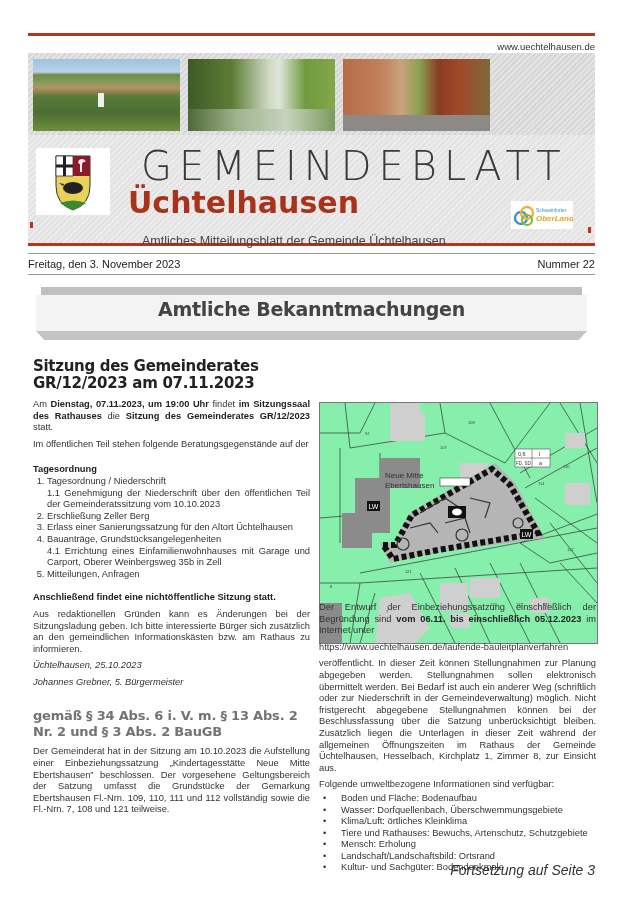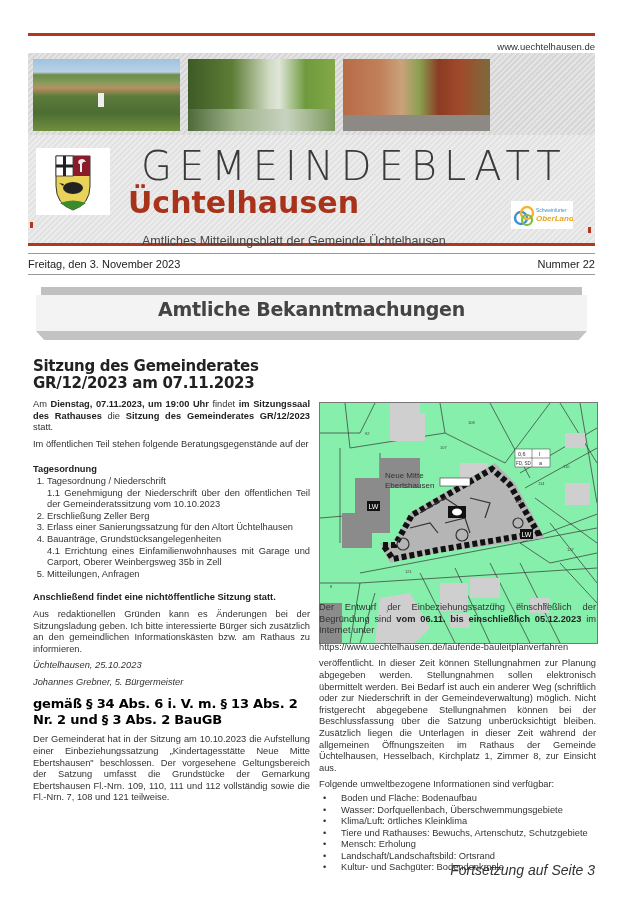--- a/index.html
+++ b/index.html
@@ -27,21 +27,21 @@
   .dateline { left:28px; top:253px; width:567px; height:20px; border-top:1px solid #999; border-bottom:1px solid #999; font-size:11px; }
   .dateline span { position:absolute; top:4px; }
   .banner { left:36px; top:287px; width:551px; }
   .banner .bar1 { height:8px; background:#c0c0c0; margin:0 5px; }
   .banner .bar2 { height:36px; background:#f3f3f3; text-align:center; font-size:19px; font-weight:bold; color:#444; line-height:28px; font-family:"DejaVu Sans", sans-serif; letter-spacing:-0.3px; }
   .banner .bar3 { height:9px; background:#c3c3c3; clip-path:polygon(0 0,100% 0,98.5% 100%,1.5% 100%); }
   .col { top:358px; width:277px; font-size:9.3px; line-height:11.6px; color:#333; }
   .left { left:33px; }
   .right { left:319px; }
   h2 { margin:0; font-family:"DejaVu Sans", sans-serif; font-weight:bold; font-size:15px; line-height:17px; color:#222; letter-spacing:-0.3px; }
-  h3 { margin:8px 0 6px; font-family:"DejaVu Sans", sans-serif; font-weight:bold; font-size:13px; line-height:16px; color:#000000; letter-spacing:-0.2px;}
+  h3 { margin:20px 0 6px; font-family:"DejaVu Sans", sans-serif; font-weight:bold; font-size:13px; line-height:16px; color:#737373; letter-spacing:-0.2px;}
   p { margin:0 0 5px; text-align:justify; }
   b { color:#222; }
   ol { margin:0; padding-left:14px; }
   ol li { margin:0; }
   .sub { display:block; padding-left:0; text-align:justify; }
   ul { margin:0; padding-left:22px; list-style:none; }
   ul li { position:relative; }
   ul li:before { content:"•"; position:absolute; left:-18px; }
   .ital { font-style:italic; }
   .map { position:absolute; left:319px; top:358px; width:277px; height:240px; border:1px solid #777; background:#86efac; overflow:hidden;margin-top:44px; }

